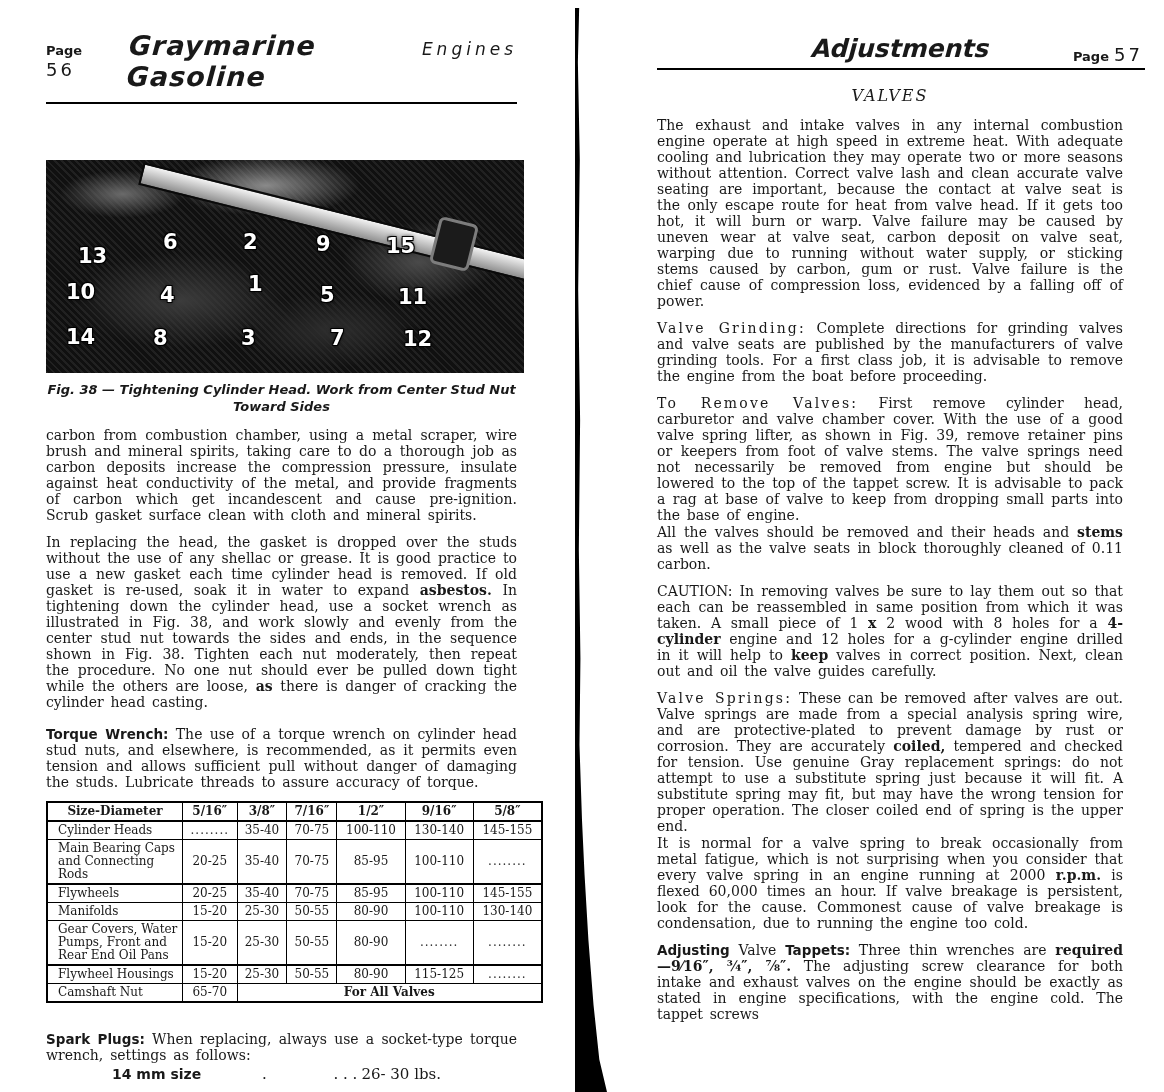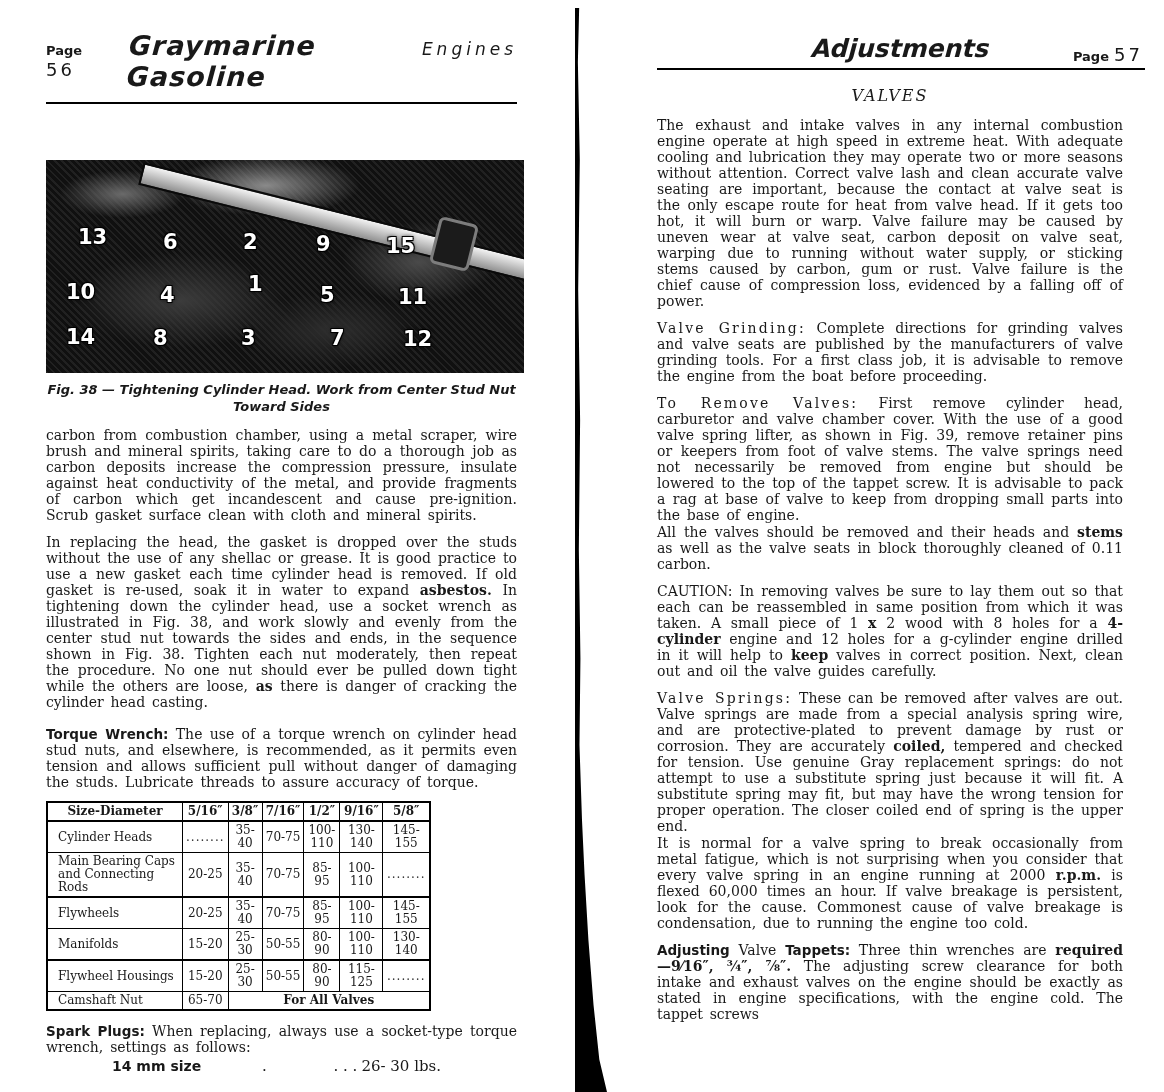--- a/index.html
+++ b/index.html
@@ -51,21 +51,21 @@
   .wrench{position:absolute;left:95px;top:2px;width:420px;height:19px;
           background:linear-gradient(180deg,#f4f4f4,#8f8f8f);border:2px solid #0a0a0a;
           transform:rotate(14deg);transform-origin:left center;}
   .wrench-socket{position:absolute;left:388px;top:60px;width:34px;height:42px;
           background:#1b1b1b;border:3px solid #7d7d7d;border-radius:6px;transform:rotate(14deg);}
   .stud{position:absolute;font-family:"DejaVu Sans",sans-serif;font-weight:bold;font-size:21px;color:#fff;
         text-shadow:1px 1px 0 #000,-1px -1px 0 #000,1px -1px 0 #000,-1px 1px 0 #000,0 0 4px #000;}
   .caption{font-family:"DejaVu Sans",sans-serif;font-weight:bold;font-style:italic;
            font-size:13px;line-height:17px;text-align:center;margin:8px 0 12px;}
   
-  table.torque{border-collapse:collapse;width:385px;margin:4px 0 12px;font-size:12px;border:2px solid #000;}
+  table.torque{border-collapse:collapse;width:497px;margin:4px 0 28px;font-size:12px;border:2px solid #000;}
   table.torque th,table.torque td{border:1px solid #000;padding:2px 3px;text-align:center;line-height:13px;}
   table.torque th{font-weight:bold;font-size:12px;}
   table.torque td.lbl{text-align:left;padding-left:10px;}
   table.torque th.lbl{width:128px;}
   tr.thick td{border-top:2px solid #000;}
   tr.hdr-row th{border-bottom:2px solid #000;}
   td.span-cell{text-align:left;padding-left:10px;font-weight:bold;}
   .dots{color:#333;letter-spacing:1px;}
   
   .setting{display:flex;margin-left:66px;font-size:15px;line-height:21px;}
@@ -85,21 +85,21 @@
       <span class="pg-label">Page</span>
       <span class="pg-num">56</span>
     </span>
     <span class="book-title">Graymarine Gasoline</span>
     <span class="book-sub">Engines</span>
   </div>
 
   <div class="figure">
     <div class="wrench"></div>
     <div class="wrench-socket"></div>
-    <span class="stud" style="left:32px;top:65px">13</span>
+    <span class="stud" style="left:32px;top:84px">13</span>
     <span class="stud" style="left:117px;top:70px">6</span>
     <span class="stud" style="left:197px;top:70px">2</span>
     <span class="stud" style="left:270px;top:72px">9</span>
     <span class="stud" style="left:340px;top:74px">15</span>
     <span class="stud" style="left:20px;top:120px">10</span>
     <span class="stud" style="left:114px;top:123px">4</span>
     <span class="stud" style="left:202px;top:112px">1</span>
     <span class="stud" style="left:274px;top:123px">5</span>
     <span class="stud" style="left:352px;top:125px">11</span>
     <span class="stud" style="left:20px;top:165px">14</span>
@@ -157,20 +157,29 @@
     </tr>
     <tr>
       <td class="lbl">Manifolds</td>
       <td>15-20</td>
       <td>25-30</td>
       <td>50-55</td>
       <td>80-90</td>
       <td>100-110</td>
       <td>130-140</td>
     </tr>
+    <tr>
+      <td class="lbl">Gear Covers, Water Pumps, Front and Rear End Oil Pans</td>
+      <td>15-20</td>
+      <td>25-30</td>
+      <td>50-55</td>
+      <td>80-90</td>
+      <td class="dots">........</td>
+      <td class="dots">........</td>
+    </tr>
     <tr class="thick">
       <td class="lbl">Flywheel Housings</td>
       <td>15-20</td>
       <td>25-30</td>
       <td>50-55</td>
       <td>80-90</td>
       <td>115-125</td>
       <td class="dots">........</td>
     </tr>
     <tr>

